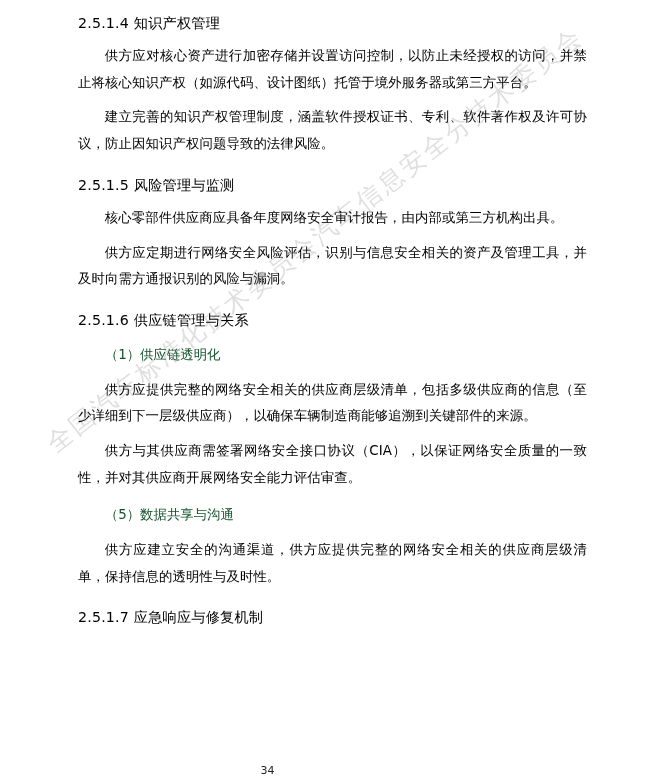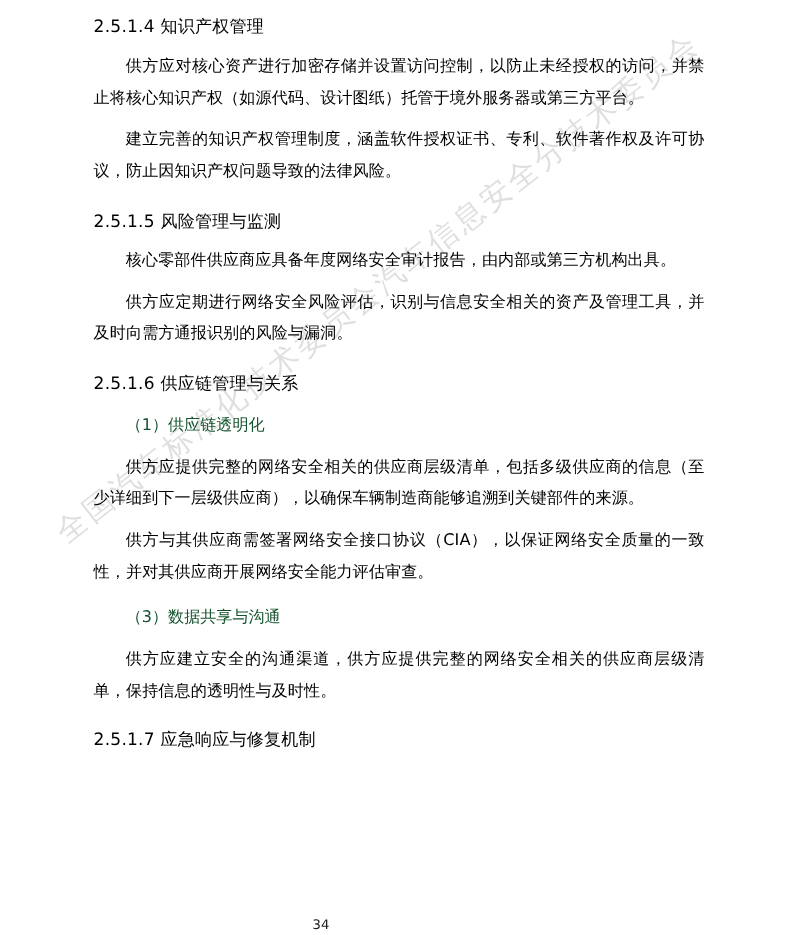--- a/index.html
+++ b/index.html
@@ -136,21 +136,21 @@
       <p class="sub-item">（1）供应链透明化</p>
     </div>
     <div class="para-block">
       <p class="para">供方应提供完整的网络安全相关的供应商层级清单，包括多级供应商的信息（至少详细到下一层级供应商），以确保车辆制造商能够追溯到关键部件的来源。</p>
     </div>
     <div class="para-block">
       <p class="para">供方与其供应商需签署网络安全接口协议（CIA），以保证网络安全质量的一致性，并对其供应商开展网络安全能力评估审查。</p>
     </div>
 
     <div class="sub-block">
-      <p class="sub-item">（3）数据共享与沟通</p>
+      <p class="sub-item">（5）数据共享与沟通</p>
     </div>
     <div class="para-block">
       <p class="para">供方应建立安全的沟通渠道，供方应提供完整的网络安全相关的供应商层级清单，保持信息的透明性与及时性。</p>
     </div>
 
     <div class="heading-block">
       <h2 class="heading">2.5.1.7  应急响应与修复机制</h2>
     </div>
 
   </div>

